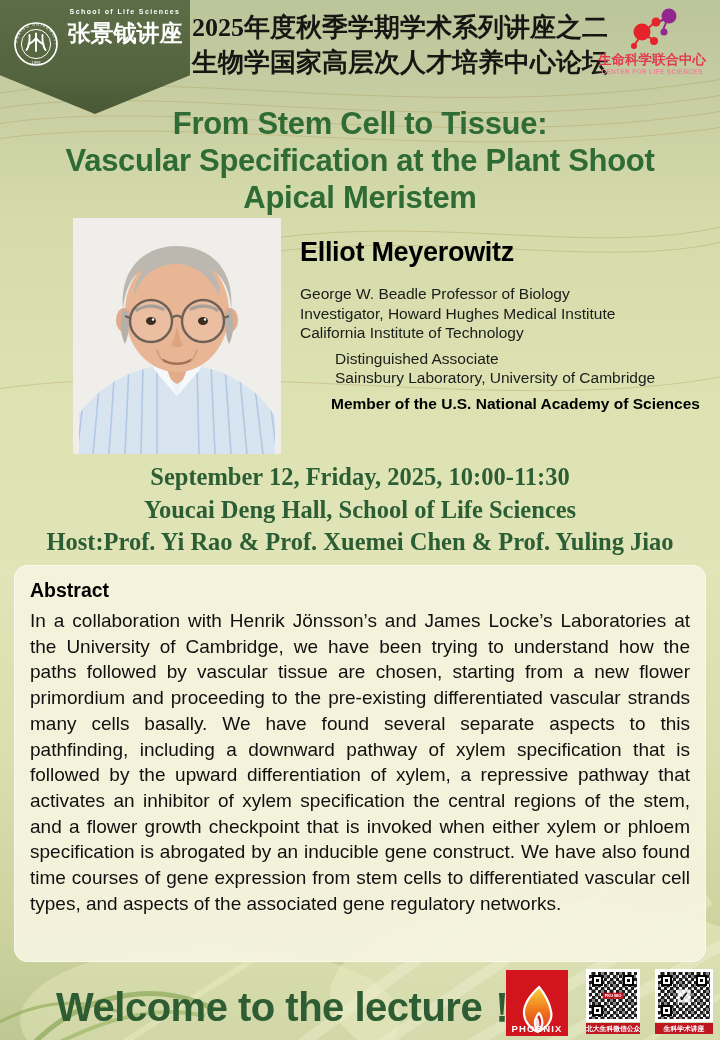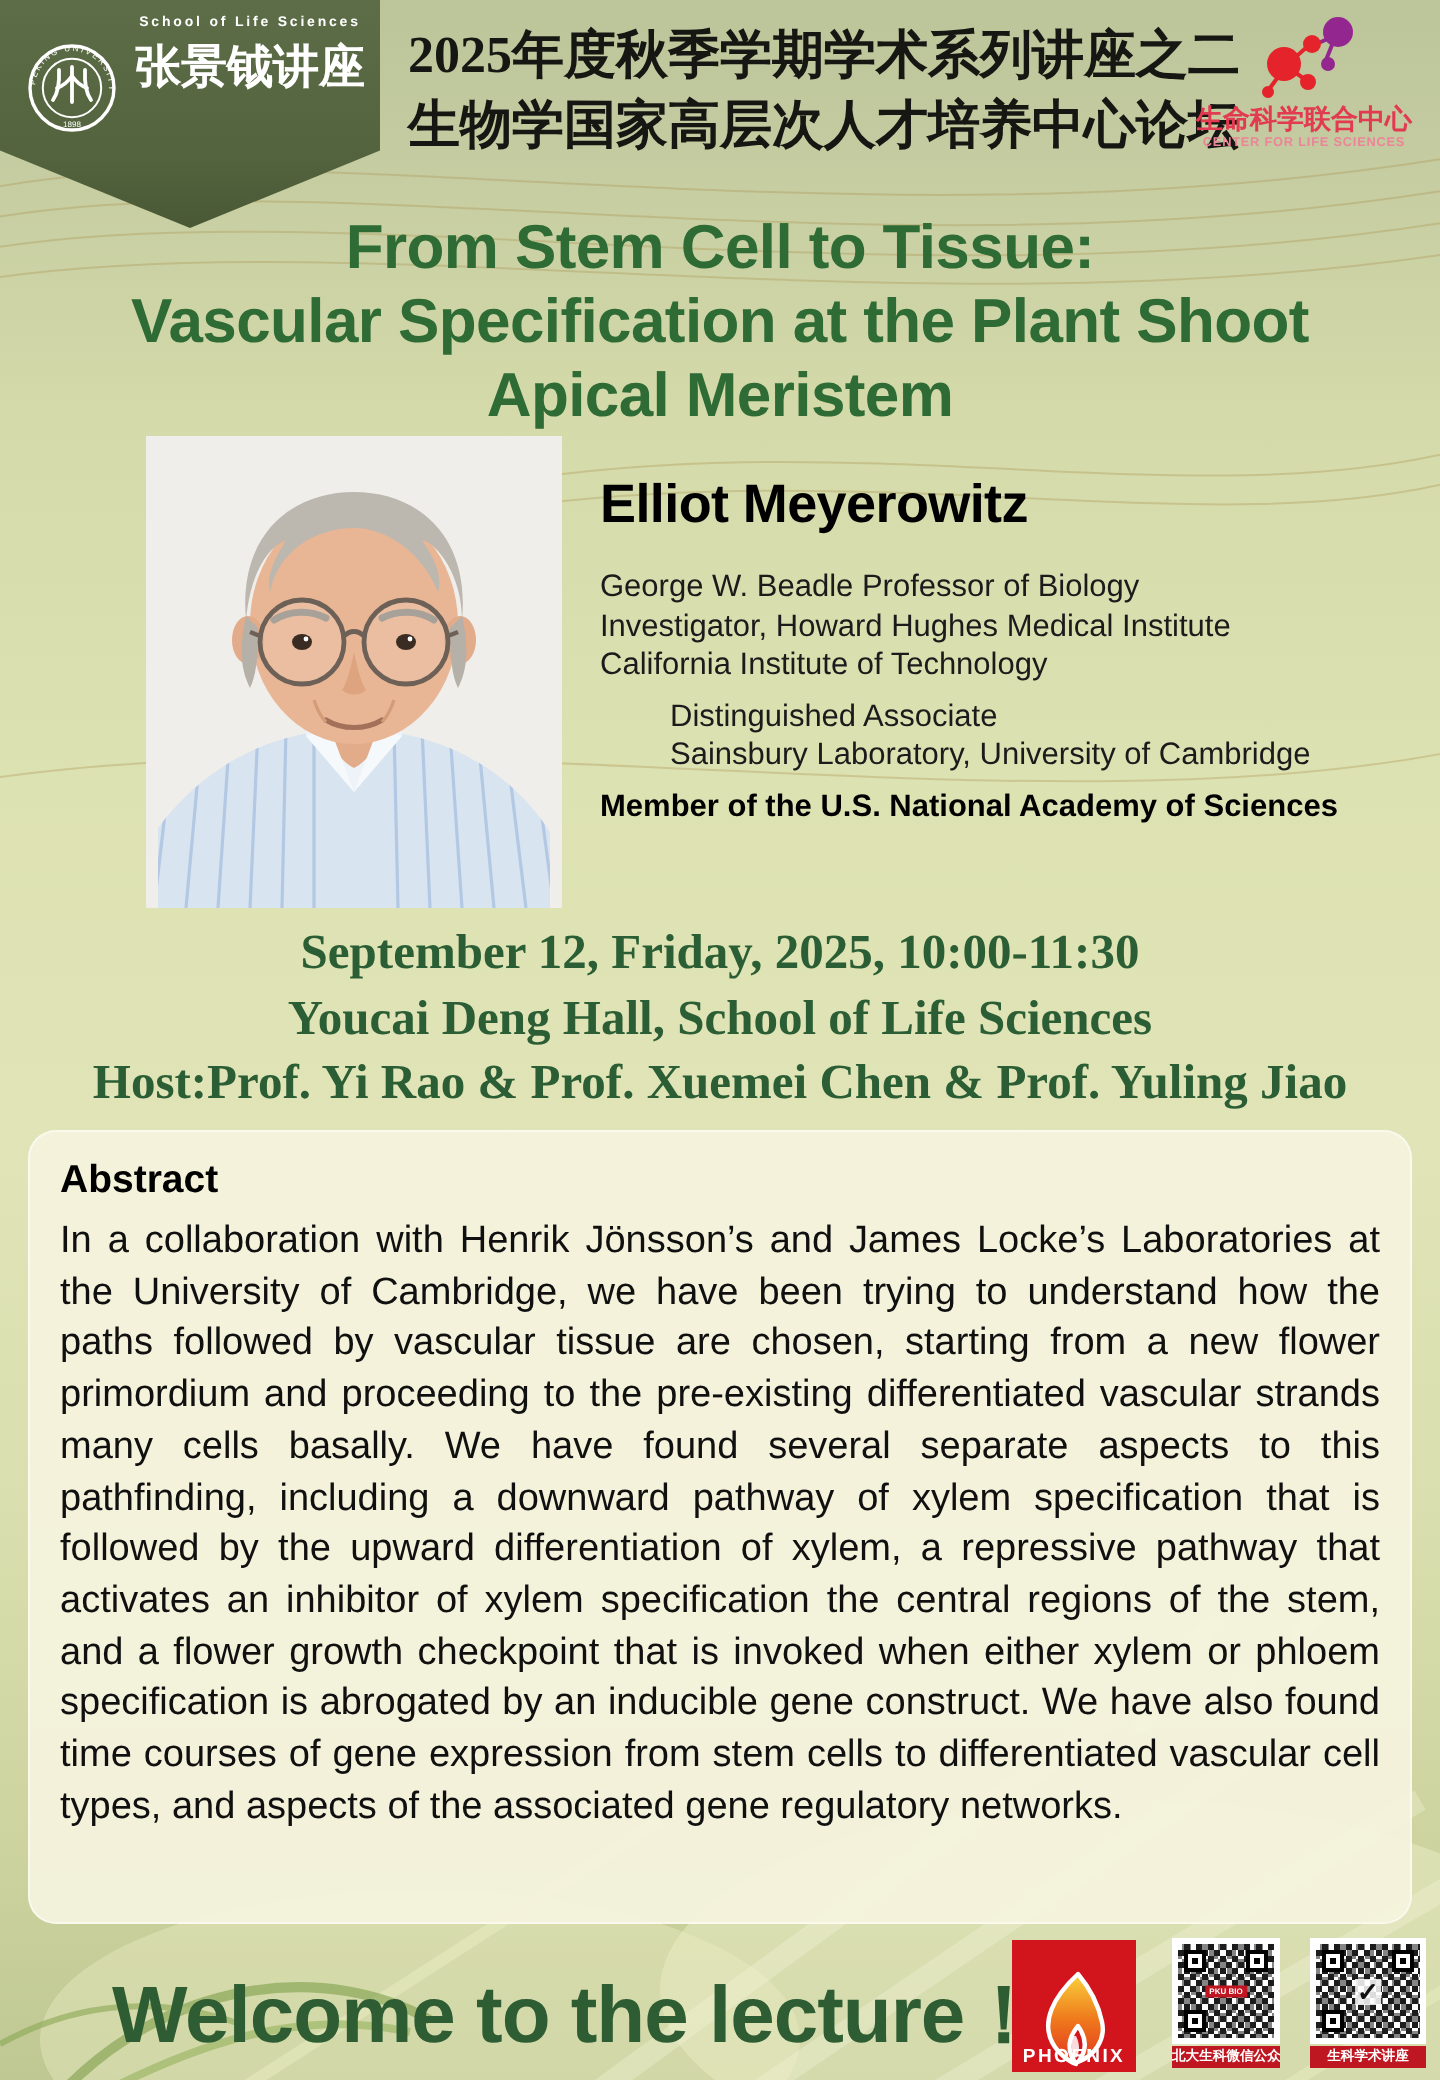--- a/index.html
+++ b/index.html
@@ -13,39 +13,39 @@
 
   
   .banner { position:absolute; left:0; top:0; width:190px; height:114px;
     background:linear-gradient(180deg,#5d6d47 0%,#53633e 70%,#495835 100%);
     clip-path:polygon(0 0,100% 0,100% 66%,50% 100%,0 66%); }
   .seal { position:absolute; left:13px; top:21px; width:46px; height:46px; }
   .banner-text { position:absolute; left:63px; top:7px; width:124px; color:#fff; text-align:center; }
   .school-cn { font-family:"Liberation Serif", serif; font-weight:bold; font-size:21px; line-height:25px; white-space:nowrap; }
   .school-en { font-size:7px; font-weight:bold; letter-spacing:1.4px; line-height:10px; white-space:nowrap; }
   .lecture-cn { font-family:"Liberation Serif", serif; font-weight:bold; font-size:23px; line-height:28px; margin-top:3px; white-space:nowrap; }
-  .series { position:absolute; left:204px; top:10px; width:404px; text-align:center;
+  .series { position:absolute; left:192px; top:10px; width:404px; text-align:center;
     font-family:"Liberation Serif", serif; font-weight:bold; color:#161613; }
   .series div { font-size:26px; line-height:35px; white-space:nowrap; }
   .cls { position:absolute; right:6px; top:6px; width:124px; text-align:center; }
   .cls-mark { margin:0 auto; width:58px; height:46px; }
   .cls-cn { font-size:13.5px; font-weight:bold; color:#e23a51; line-height:15px; white-space:nowrap; }
   .cls-en { font-size:6.4px; font-weight:bold; color:#ec8598; letter-spacing:.4px; line-height:9px; white-space:nowrap; }
 
   
   .title-block { position:absolute; left:0; top:105px; width:720px; text-align:center;
     color:#2e6b35; font-weight:bold; font-size:31px; line-height:37px; letter-spacing:-0.3px; }
 
   
   .photo { position:absolute; left:73px; top:218px; width:208px; height:236px; overflow:hidden; }
   .speaker-info { position:absolute; left:300px; top:237px; width:410px; color:#1b1b1b; }
   .speaker-name { font-size:27px; font-weight:bold; color:#000; letter-spacing:-0.3px; }
   .affil { margin-top:16px; font-size:15.5px; line-height:19.5px; }
   .affil2 { margin-top:6px; font-size:15.5px; line-height:19.5px;margin-left:35px; }
-  .honor { margin-top:7px; font-size:15.5px; font-weight:bold; color:#000; }
+  .honor { margin-top:7px; font-size:15.5px; font-weight:bold; color:#000;margin-left:31px; }
 
   
   .event-block { position:absolute; left:0; top:461px; width:720px; text-align:center;
     font-family:"Liberation Serif", serif; font-weight:bold; color:#2c5e35; }
   .event-block div { font-size:24.5px; line-height:32.5px; white-space:nowrap; }
 
   
   .abstract-card { position:absolute; left:14px; top:565px; width:692px; height:397px;
     background:rgba(245,243,222,.93); border-radius:14px; padding:12px 16px 0 16px;
     box-shadow:inset 0 0 0 1px rgba(255,255,255,.5); overflow:hidden; }

